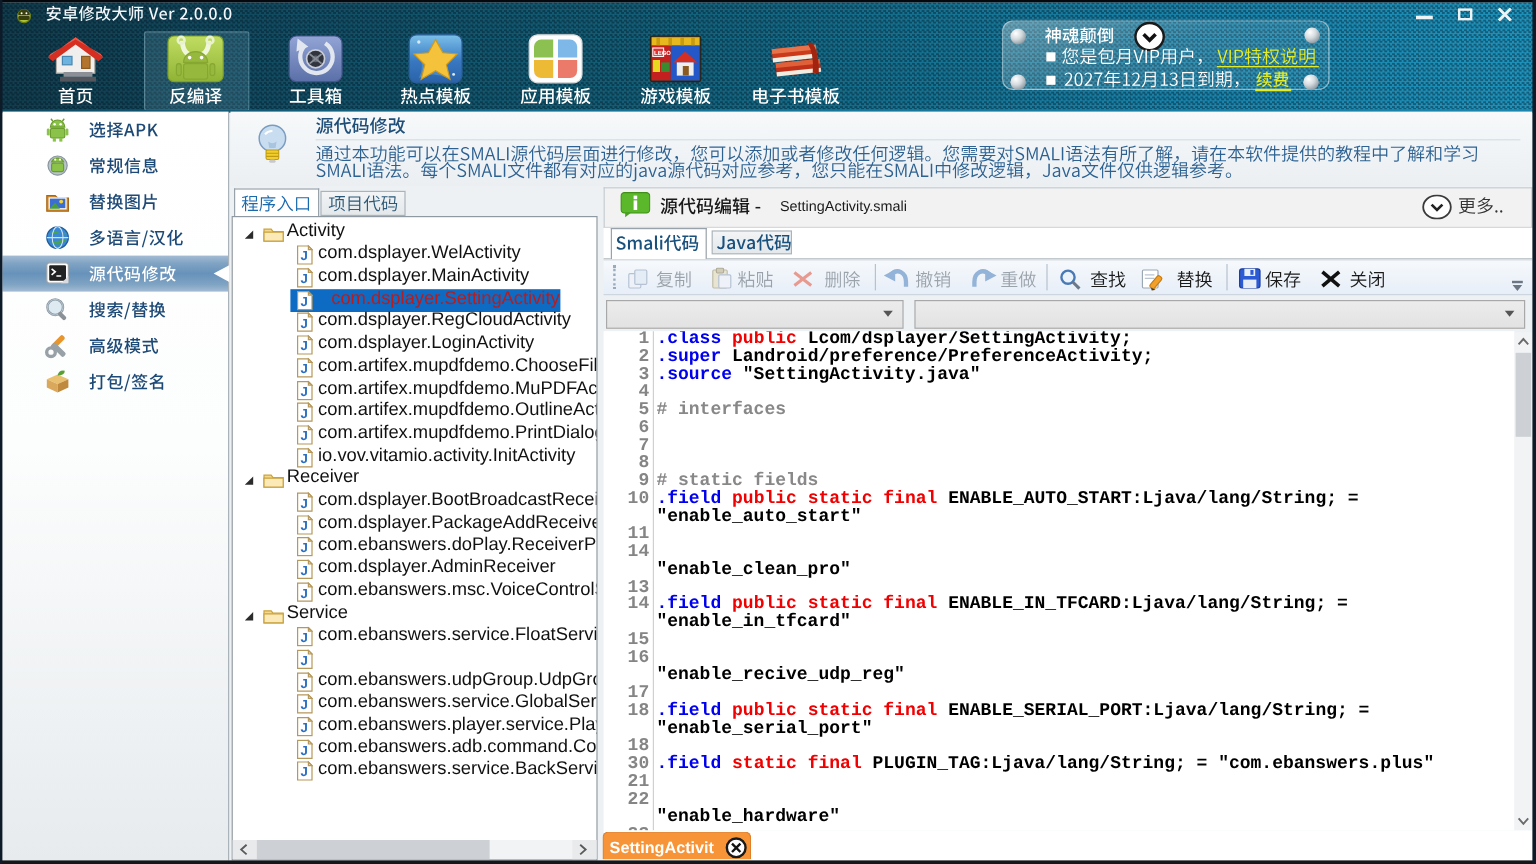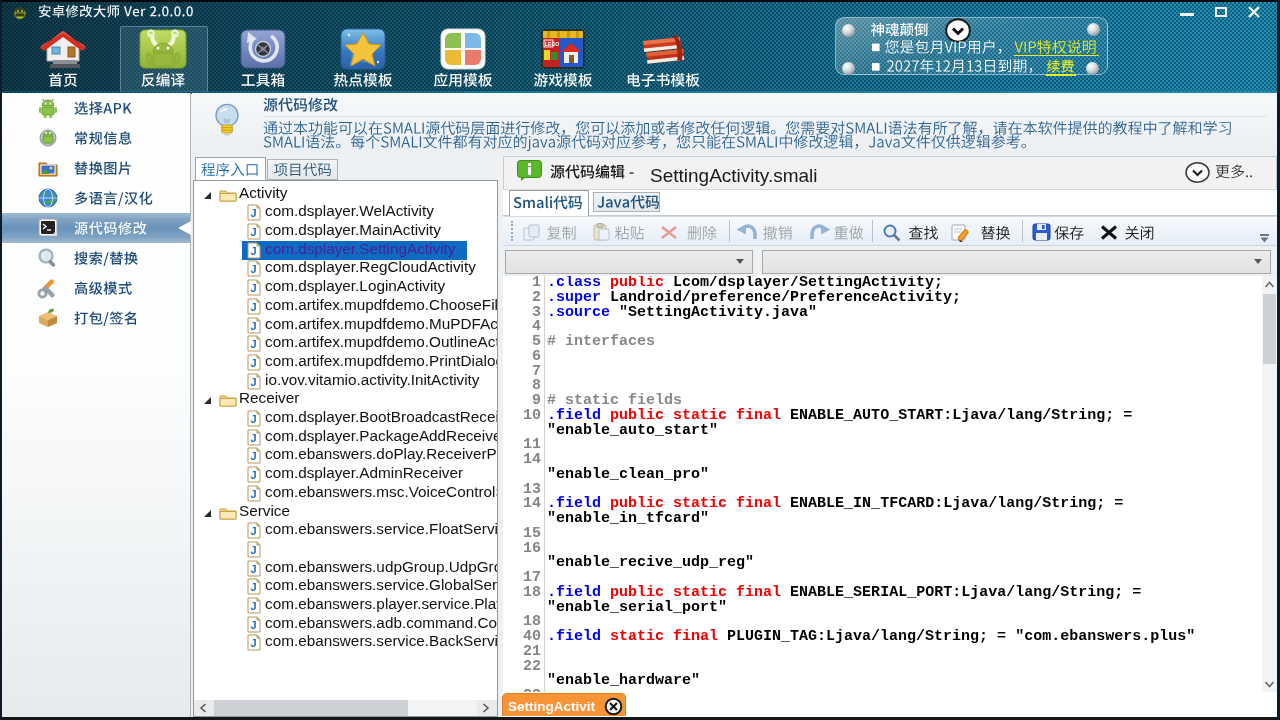--- a/index.html
+++ b/index.html
@@ -275,21 +275,21 @@
       </div>
 <div class="trow" style="top:60.7px;width:300px">
         <span class="tsel"></span>
         <div style="position:absolute;left:0;top:0">
           <svg width="14" height="17" viewBox="0 0 14 17" style="position:absolute;left:53px;top:0px">
             <path d="M1 1 h9 l3 3 v12 h-12 z" fill="#fff" stroke="#b5985a"></path>
             <path d="M10 1 l3 3 h-3 z" fill="#e8dbb8" stroke="#b5985a"></path>
             <text x="3.4" y="13" font-family="Liberation Sans" font-weight="bold" font-size="11" fill="#2a6fc0">J</text>
           </svg>
         </div>
-        <span style="position:absolute;left:71px;top:-2px;color:#4c1d95">com.dsplayer.SettingActivity</span>
+        <span style="position:absolute;left:82px;top:-2px;color:#b91c1c">com.dsplayer.SettingActivity</span>
       </div>
 <div class="trow" style="top:79.4px;width:300px">
         <svg width="14" height="17" viewBox="0 0 14 17" style="position:absolute;left:53px;top:0px">
           <path d="M1 1 h9 l3 3 v12 h-12 z" fill="#fff" stroke="#b5985a"></path>
           <path d="M10 1 l3 3 h-3 z" fill="#e8dbb8" stroke="#b5985a"></path>
           <text x="3.4" y="13" font-family="Liberation Sans" font-weight="bold" font-size="11" fill="#2a6fc0">J</text>
         </svg>
         <span style="position:absolute;left:71px;top:-2px">com.dsplayer.RegCloudActivity</span>
       </div>
 <div class="trow" style="top:98.1px;width:300px">
@@ -466,21 +466,21 @@
 <path d="M1.5 1 L6 5 L1.5 9" stroke="#5a5a5a" stroke-width="1.6" fill="none"></path>
     </svg>
 <div class="thumb abs" style="left:214px;top:700px;width:194px;height:16px"></div>
 <div class="abs ehdr"></div>
 <svg class="abs" style="left:517px;top:160px" width="25" height="22" viewBox="0 0 25 22">
 <rect x="0.5" y="0.5" width="24" height="17" rx="3" fill="#5bb82a" stroke="#3f8f18"></rect>
 <polygon points="4,17 4,21 9,17" fill="#4a9e20"></polygon>
 <rect x="11" y="3" width="3" height="3" fill="#fff"></rect>
       <rect x="11" y="7" width="3" height="8" fill="#fff"></rect>
 </svg>
-<div class="abs" style="left:650px;top:164.5px;font-size:19px;color:#1a1a1a">SettingActivity.smali</div>
+<div class="abs" style="left:650px;top:164.5px;font-size:12px;color:#1a1a1a">SettingActivity.smali</div>
 <svg class="abs" style="left:1185px;top:162px" width="25" height="21" viewBox="0 0 25 21">
 <ellipse cx="12.5" cy="10.5" rx="11.5" ry="9.7" fill="#fdfdfd" stroke="#3a3a3a" stroke-width="1.5"></ellipse>
 <path d="M8 8.5 L12.5 13 L17 8.5" stroke="#222" stroke-width="2.2" fill="none"></path>
     </svg>
 <div class="abs etabrow" style="border-bottom:1px solid #c2cad0"></div>
 <div class="abs tab" style="left:509px;top:190px;width:80px;height:26px;border-bottom:none"></div>
 <div class="abs tabi" style="left:593px;top:192px;width:67px;height:20px"></div>
 <div class="abs etoolbar"></div>
 <div class="abs" style="left:511px;top:221px;width:0;height:20px;border-left:2px dotted #9ab;"></div>
 <div class="abs vsep" style="left:729px"></div>
@@ -562,21 +562,21 @@
 <div class="cl" style="left:44px;top:221.25px"><span class="k">.field</span><span class="t"> </span><span class="r">public</span><span class="t"> </span><span class="r">static</span><span class="t"> </span><span class="r">final</span><span class="t"> ENABLE_IN_TFCARD:Ljava/lang/String; =</span></div>
 <div class="cl" style="left:44px;top:236.00px"><span class="t">"enable_in_tfcard"</span></div>
 <div class="lnum" style="top:250.75px;left:0">15</div>
 <div class="lnum" style="top:265.50px;left:0">16</div>
 <div class="cl" style="left:44px;top:280.25px"><span class="t">"enable_recive_udp_reg"</span></div>
 <div class="lnum" style="top:295.00px;left:0">17</div>
 <div class="lnum" style="top:309.75px;left:0">18</div>
 <div class="cl" style="left:44px;top:309.75px"><span class="k">.field</span><span class="t"> </span><span class="r">public</span><span class="t"> </span><span class="r">static</span><span class="t"> </span><span class="r">final</span><span class="t"> ENABLE_SERIAL_PORT:Ljava/lang/String; =</span></div>
 <div class="cl" style="left:44px;top:324.50px"><span class="t">"enable_serial_port"</span></div>
 <div class="lnum" style="top:339.25px;left:0">18</div>
-<div class="lnum" style="top:354.00px;left:0">40</div>
+<div class="lnum" style="top:354.00px;left:0">30</div>
 <div class="cl" style="left:44px;top:354.00px"><span class="k">.field</span><span class="t"> </span><span class="r">static</span><span class="t"> </span><span class="r">final</span><span class="t"> PLUGIN_TAG:Ljava/lang/String; = "com.ebanswers.plus"</span></div>
 <div class="lnum" style="top:368.75px;left:0">21</div>
 <div class="lnum" style="top:383.50px;left:0">22</div>
 <div class="cl" style="left:44px;top:398.25px"><span class="t">"enable_hardware"</span></div>
 <div class="lnum" style="top:413.00px;left:0">23</div>
 </div>
 <div class="abs lsep"></div>
 <div class="abs vsb"></div>
 <svg class="abs" style="left:1264px;top:281px" width="11" height="8" viewBox="0 0 11 8">
 <path d="M1.5 6 L5.5 1.5 L9.5 6" stroke="#6a6a6a" stroke-width="1.6" fill="none"></path>

